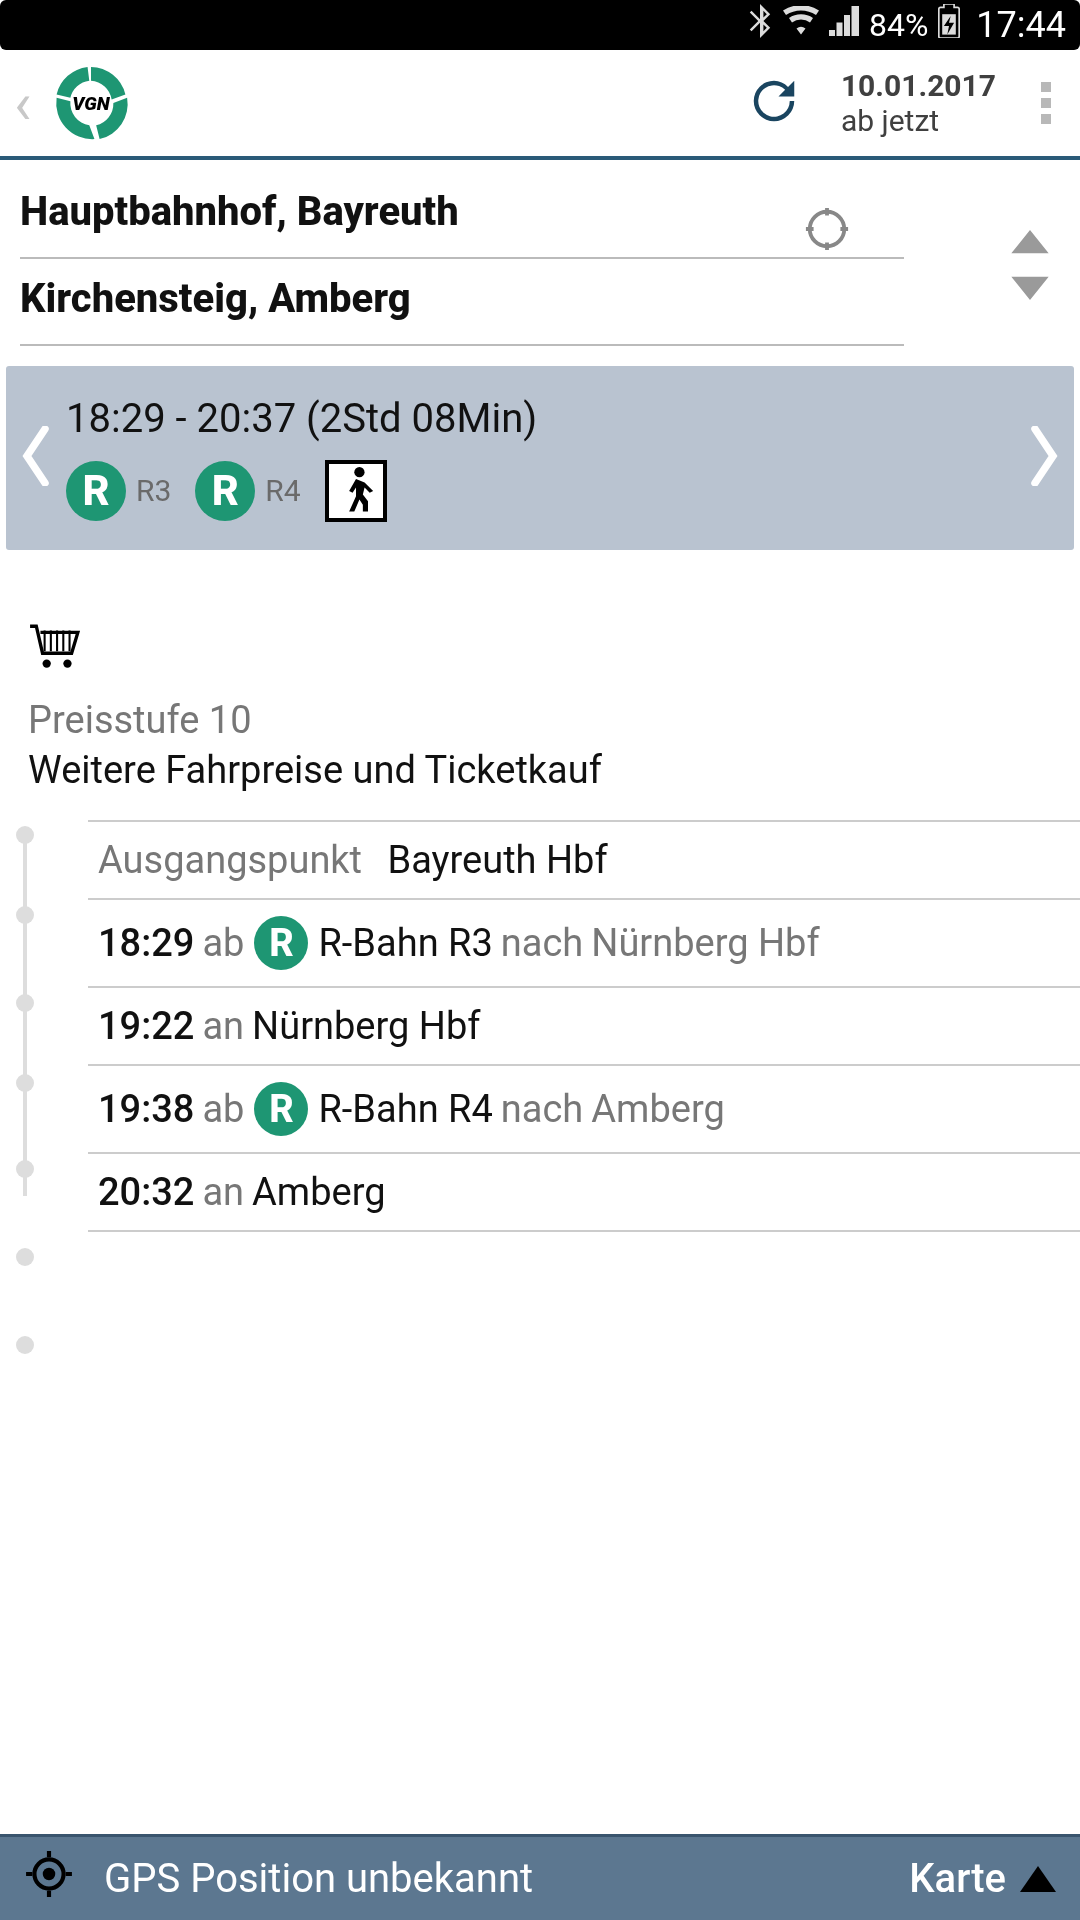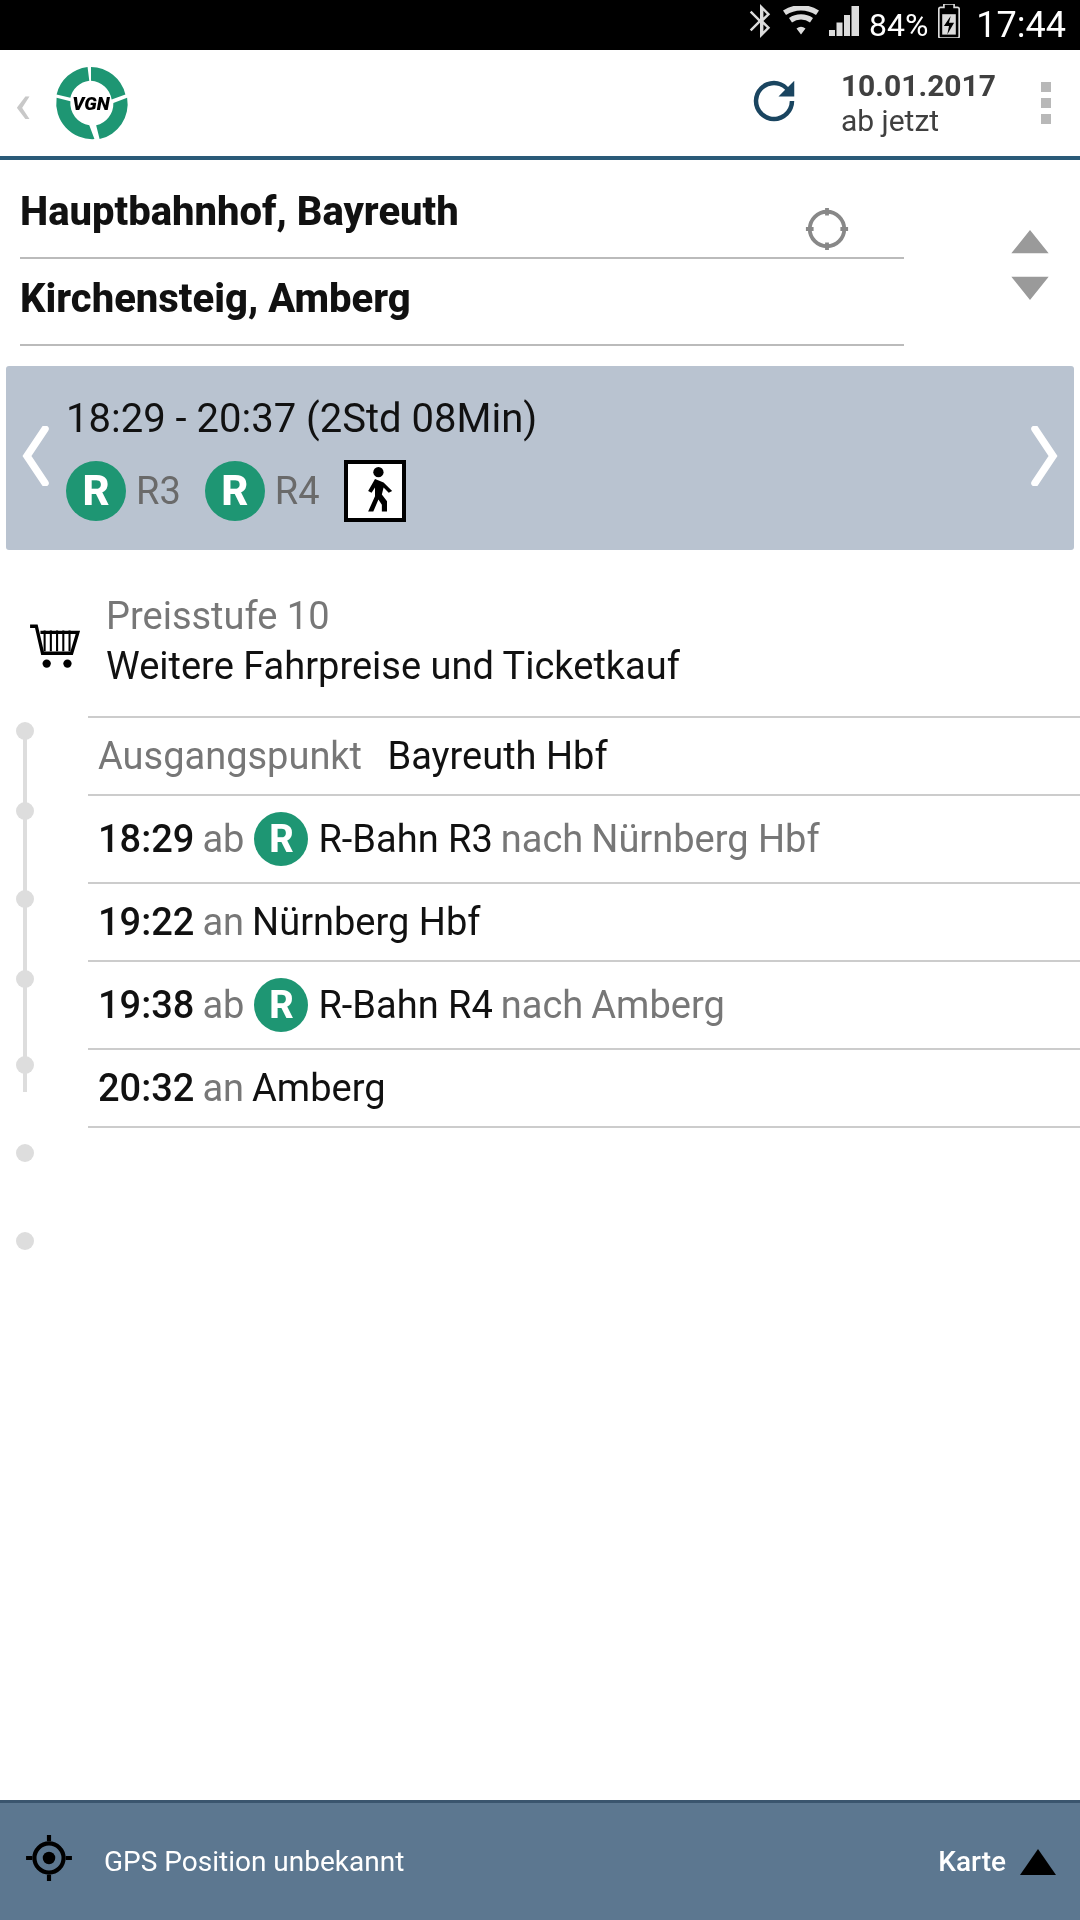--- a/index.html
+++ b/index.html
@@ -2,21 +2,21 @@
 <html><head>
 <meta charset="utf-8">
 <style>
 * { margin: 0; padding: 0; box-sizing: border-box; font-family: Roboto, Arial, sans-serif; }
 html, body { width: 1080px; height: 1920px; background: #fff; overflow: hidden; }
 
 
 .status-bar {
   width: 100%; height: 50px; background: #000; color: #fff;
   display: flex; align-items: center; justify-content: flex-end;
-  padding: 0 14px; font-size: 32px; gap: 10px;
+  padding: 0 14px; font-size: 32px; gap: 10px; border-radius: 6px;
 }
 .status-bar .sp { flex: 1; }
 .status-bar .clock { font-size: 36px; margin-left: 6px; }
 
 
 .app-header {
   width: 100%; height: 110px; background: #fff; border-bottom: 4px solid #2a5a78;
   display: flex; align-items: center; padding: 0 14px;
 }
 .back-chevron { width: 28px; color: #c8c8c8; font-size: 58px; line-height: 1; margin-right: 6px; }
@@ -35,26 +35,26 @@
 .locate-icon { position: absolute; right: 100px; top: 22px; width: 46px; height: 46px; }
 
 
 .summary { margin: 20px 6px 0 6px; background: #b9c3d0; border-radius: 3px; height: 184px; position: relative; display: flex; align-items: center; }
 .summary .nav-arrow { width: 60px; text-align: center; }
 .summary .nav-arrow svg { width: 34px; height: 60px; }
 .summary-body { flex: 1; padding: 4px 0; }
 .summary-time { font-size: 40px; color: #111; margin-bottom: 18px; }
 .summary-icons { display: flex; align-items: center; gap: 10px; }
 .r-badge { width: 60px; height: 60px; border-radius: 50%; background: #1e9673; color: #fff; display: flex; align-items: center; justify-content: center; font-size: 42px; font-weight: 800; }
-.r-label { font-size: 38px; color: #6a6a6a; margin-right: 14px; }
+.r-label { font-size: 30px; color: #6a6a6a; margin-right: 14px; }
 .walk-box { width: 62px; height: 62px; border: 4px solid #000; background: #fff; display: flex; align-items: center; justify-content: center; }
 .walk-box svg { width: 40px; height: 48px; }
 
 
-.price-row { display: flex; align-items: flex-start; padding: 44px 20px 28px 28px; gap: 24px; }
+.price-row { display: flex; align-items: flex-start; padding: 44px 20px 28px 28px; gap: 24px; flex-direction: column; }
 .cart-icon { width: 54px; height: 46px; margin-top: 30px; }
 .price-text .line1 { font-size: 38px; color: #777; margin-bottom: 6px; }
 .price-text .line2 { font-size: 38px; color: #111; }
 
 
 .journey { position: relative; padding-left: 88px; }
 .timeline { position: absolute; left: 20px; top: 0; bottom: 36px; width: 10px; }
 .timeline-line { position: absolute; left: 3px; top: 12px; bottom: 0; width: 4px; background: #ddd; }
 .timeline-dot { position: absolute; left: -4px; width: 18px; height: 18px; border-radius: 50%; background: #ddd; }
 
@@ -62,21 +62,21 @@
 .j-row.first { border-top: 2px solid #ccc; }
 .j-time { font-weight: 500; color: #111; }
 .j-dir { color: #777; }
 .j-strong { color: #111; }
 .j-grey { color: #777; }
 .r-badge-sm { width: 54px; height: 54px; border-radius: 50%; background: #1e9673; color: #fff; display: inline-flex; align-items: center; justify-content: center; font-size: 38px; font-weight: 800; margin: 0 2px; }
 .walk-box-sm { width: 56px; height: 56px; border: 4px solid #000; background: #fff; display: inline-flex; align-items: center; justify-content: center; margin-right: 8px;}
 .walk-box-sm svg { width: 34px; height: 42px; }
 
 
-.bottom-bar { position: absolute; bottom: 0; left: 0; right: 0; height: 120px; background: #5c7790; color: #fff; display: flex; align-items: center; padding: 0 24px; font-size: 28px; border-top: 3px solid #3a556e;}
+.bottom-bar { position: absolute; bottom: 0; left: 0; right: 0; height: 86px; background: #5c7790; color: #fff; display: flex; align-items: center; padding: 0 24px; font-size: 40px; border-top: 3px solid #3a556e;}
 .gps-icon { width: 50px; height: 50px; margin-right: 30px; color:#000;}
 .bottom-spacer { flex: 1; }
 .map-btn { display: flex; align-items: center; gap: 14px; font-weight: 500;}
 .tri-up { width: 0; height: 0; border-left: 18px solid transparent; border-right: 18px solid transparent; border-bottom: 26px solid #000; }
 </style>
 </head>
 <body>
 
 <div class="status-bar">
   <div class="sp"></div>

